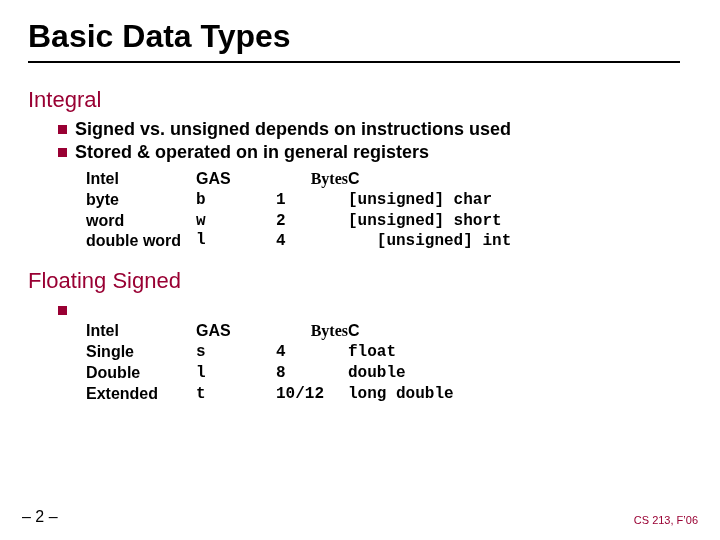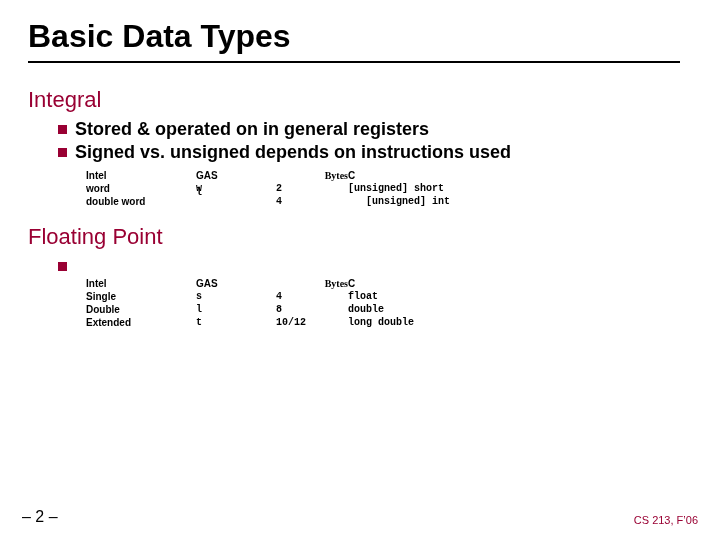--- a/index.html
+++ b/index.html
@@ -52,21 +52,21 @@
     flex: 0 0 auto;
     margin-top: 6px;
     margin-right: 8px;
   }
   .bullet-text {
     font-size: 18px;
     font-weight: bold;
   }
   .dt-table {
     margin: 6px 0 16px 58px;
-    font-size: 10px;
+    font-size: 16px;
     font-weight: bold;
   }
   .dt-row {
     display: flex;
     line-height: 1.3;
   }
   .col-intel  { width: 110px; }
   .col-gas    { width: 80px;  font-family: "Courier New", monospace; }
   .col-gas.hdr{ font-family: Arial, Helvetica, sans-serif; }
   .col-bytes  { width: 72px;  font-family: "Courier New", monospace; }
@@ -93,53 +93,59 @@
 
 <div class="slide">
 
   <h1 class="title">Basic Data Types</h1>
   <hr class="hr">
 
   <div class="section-heading">Integral</div>
   <div class="bullets">
     <div class="bullet-row">
       <div class="bullet-sq"></div>
-      <div class="bullet-text">Stored &amp; operated on in general registers</div>
+      <div class="bullet-text">Signed vs. unsigned depends on instructions used</div>
     </div>
     <div class="bullet-row">
       <div class="bullet-sq"></div>
-      <div class="bullet-text">Signed vs. unsigned depends on instructions used</div>
+      <div class="bullet-text">Stored &amp; operated on in general registers</div>
     </div>
   </div>
   <div class="dt-table">
     <div class="dt-row">
       <div class="col-intel">Intel</div>
       <div class="col-gas hdr">GAS</div>
       <div class="col-bytes hdr">Bytes</div>
       <div class="col-c hdr">C</div>
+    </div>
+    <div class="dt-row">
+      <div class="col-intel">byte</div>
+      <div class="col-gas">b</div>
+      <div class="col-bytes">1</div>
+      <div class="col-c">[unsigned] char</div>
     </div>
     <div class="dt-row">
       <div class="col-intel">word</div>
       <div class="col-gas">w</div>
       <div class="col-bytes">2</div>
       <div class="col-c">[unsigned] short</div>
     </div>
     <div class="dt-row">
       <div class="col-intel" style="width:190px">double word</div>
 
       <div class="col-bytes">4</div>
       <div class="col-c">   [unsigned] int</div>
     </div>
 
     <div style="position:relative;height:0;">
       <span style="position:absolute;left:110px;top:-21px;font-family:'Courier New',monospace;font-weight:bold;">l</span>
     </div>
   </div>
 
-  <div class="section-heading">Floating Point</div>
+  <div class="section-heading">Floating Signed</div>
   <div class="bullets">
     <div class="bullet-row">
       <div class="bullet-sq"></div>
     </div>
   </div>
   <div class="dt-table">
     <div class="dt-row">
       <div class="col-intel">Intel</div>
       <div class="col-gas hdr">GAS</div>
       <div class="col-bytes hdr">Bytes</div>

